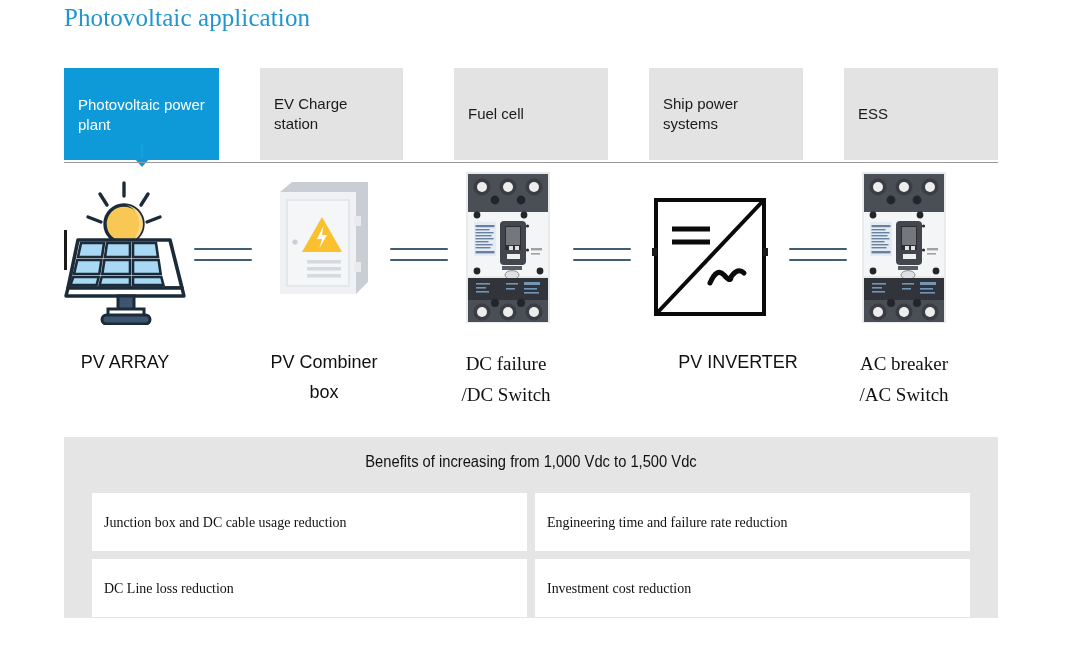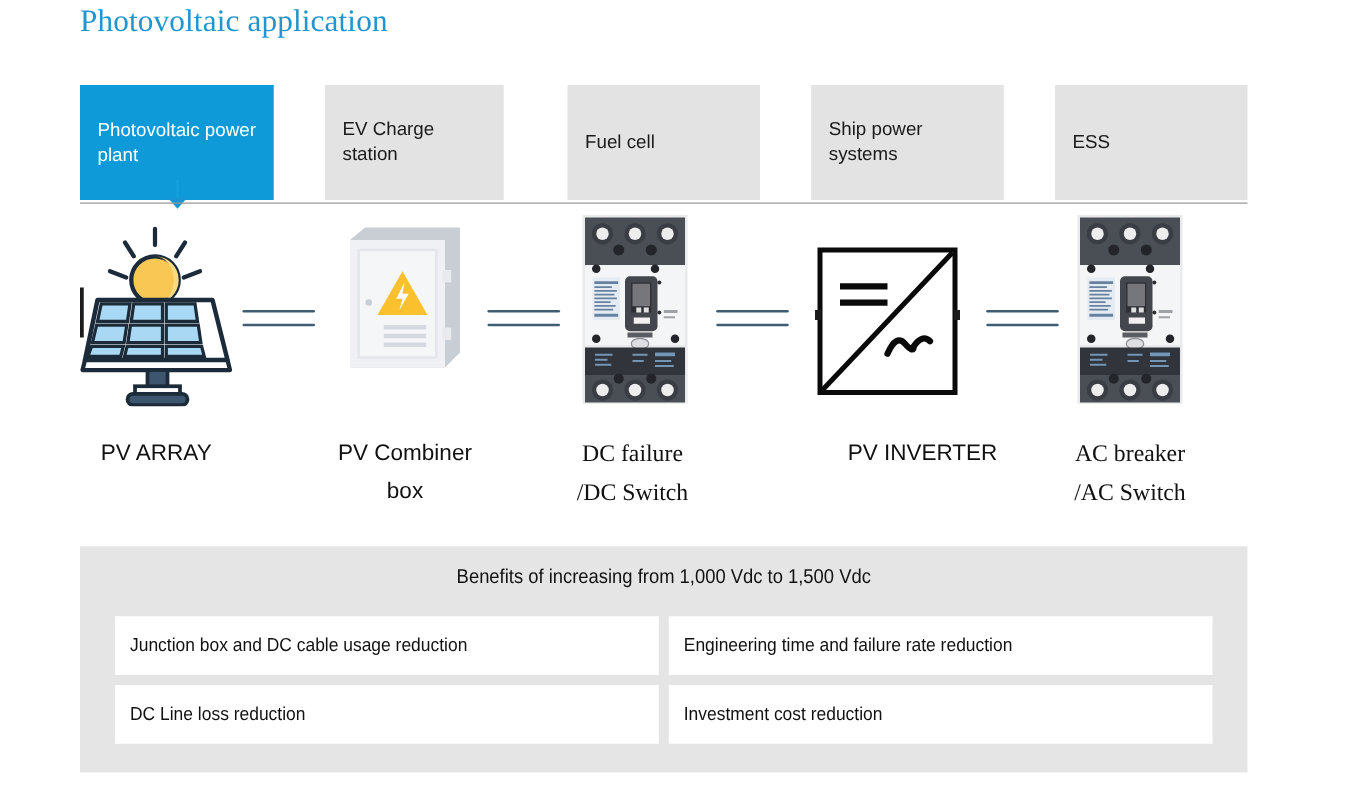--- a/index.html
+++ b/index.html
@@ -79,23 +79,23 @@
   .ben-title{
     text-align:center;font-size:16px;color:#111;
     padding-top:16px;font-stretch:condensed;
     transform:scaleX(.92);transform-origin:center;
   }
   .ben-grid{
     position:absolute;left:28px;top:56px;width:878px;
     display:grid;grid-template-columns:435px 435px;gap:8px 8px;
   }
   .ben-cell{
-    background:#ffffff;height:47px;display:flex;align-items:center;
+    background:#ffffff;height:58px;display:flex;align-items:center;
     padding-left:12px;box-sizing:border-box;
-    font-size:15px;color:#111;
+    font-size:15px;color:#111;font-family:Liberation Serif, serif;
   }
   .ben-cell span{display:inline-block;transform:scaleX(.93);transform-origin:left center;}
 
   
   svg{display:block;}
 </style>
 </head>
 <body>
 
 <div class="page-title">Photovoltaic application</div>

